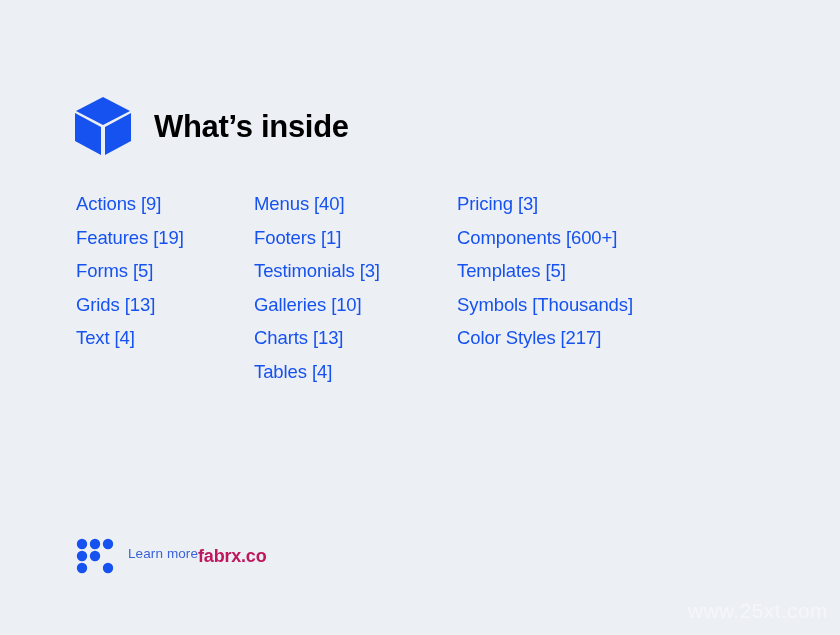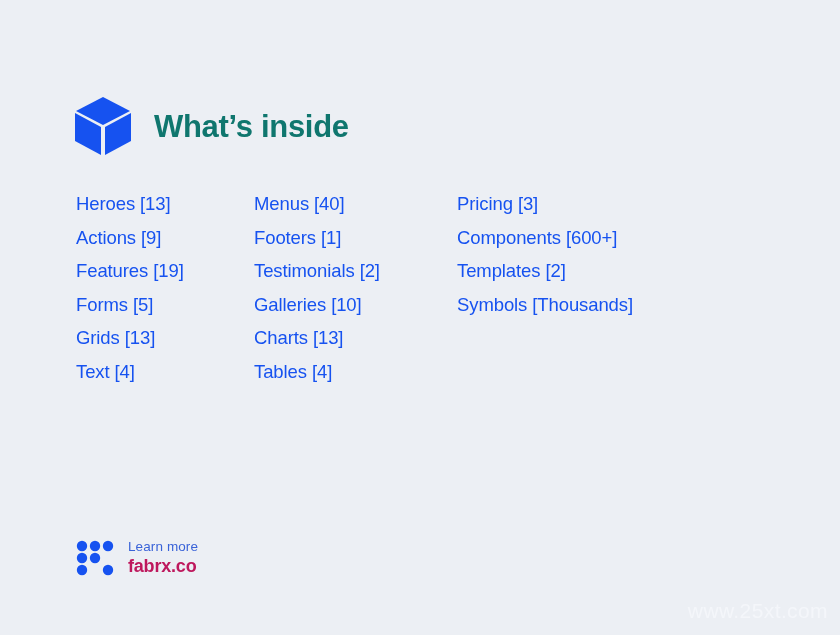--- a/index.html
+++ b/index.html
@@ -35,21 +35,21 @@
   .cube-icon {
     width: 58px;
     height: 60px;
     display: block;
     flex: none;
   }
 
   .page-title {
     font-size: 31px;
     font-weight: bold;
-    color: #0f766e;
+    color: #000000;
     letter-spacing: -0.3px;
     line-height: 1;
     white-space: nowrap;
   }
 
   
   .columns {
     position: absolute;
     left: 76px;
     top: 193px;
@@ -89,21 +89,21 @@
 
   .dots-logo {
     width: 38px;
     height: 36px;
     display: block;
     flex: none;
   }
 
   .footer-text {
     display: flex;
-    flex-direction: column;
+    flex-direction: row;
     justify-content: center;
   }
 
   .learn-more {
     font-size: 13.5px;
     color: #3a63d8;
     line-height: 17px;
     letter-spacing: 0.1px;
     white-space: nowrap;
   }
@@ -142,42 +142,42 @@
       <path d="M1 17 L27 31 L27 59 L1 45 Z" fill="#1652f0"></path>
 
       <path d="M57 17 L31 31 L31 59 L57 45 Z" fill="#1652f0"></path>
     </svg>
     <div class="page-title">What’s inside</div>
   </div>
 
   <div class="columns">
 
     <div class="link-column col-0">
-      <span class="link-item">Heroes [13]</span>
       <span class="link-item">Actions [9]</span>
       <span class="link-item">Features [19]</span>
       <span class="link-item">Forms [5]</span>
       <span class="link-item">Grids [13]</span>
       <span class="link-item">Text [4]</span>
     </div>
 
     <div class="link-column col-1">
       <span class="link-item">Menus [40]</span>
       <span class="link-item">Footers [1]</span>
-      <span class="link-item">Testimonials [2]</span>
+      <span class="link-item">Testimonials [3]</span>
       <span class="link-item">Galleries [10]</span>
       <span class="link-item">Charts [13]</span>
       <span class="link-item">Tables [4]</span>
     </div>
 
     <div class="link-column col-2">
       <span class="link-item">Pricing [3]</span>
       <span class="link-item">Components [600+]</span>
-      <span class="link-item">Templates [2]</span>
+      <span class="link-item">Templates [5]</span>
       <span class="link-item">Symbols [Thousands]</span>
+      <span class="link-item">Color Styles [217]</span>
     </div>
 
   </div>
 
   <div class="footer">
     <svg class="dots-logo" viewBox="0 0 38 36" aria-hidden="true">
       <circle cx="6" cy="6" r="5.2" fill="#1652f0"></circle>
       <circle cx="19" cy="6" r="5.2" fill="#1652f0"></circle>
       <circle cx="32" cy="6" r="5.2" fill="#1652f0"></circle>
       <circle cx="6" cy="18" r="5.2" fill="#1652f0"></circle>

